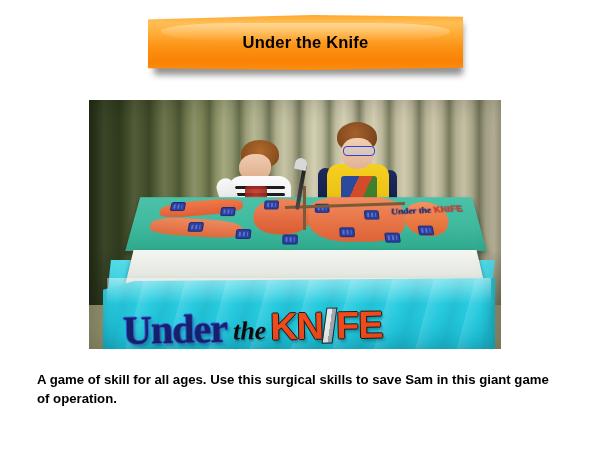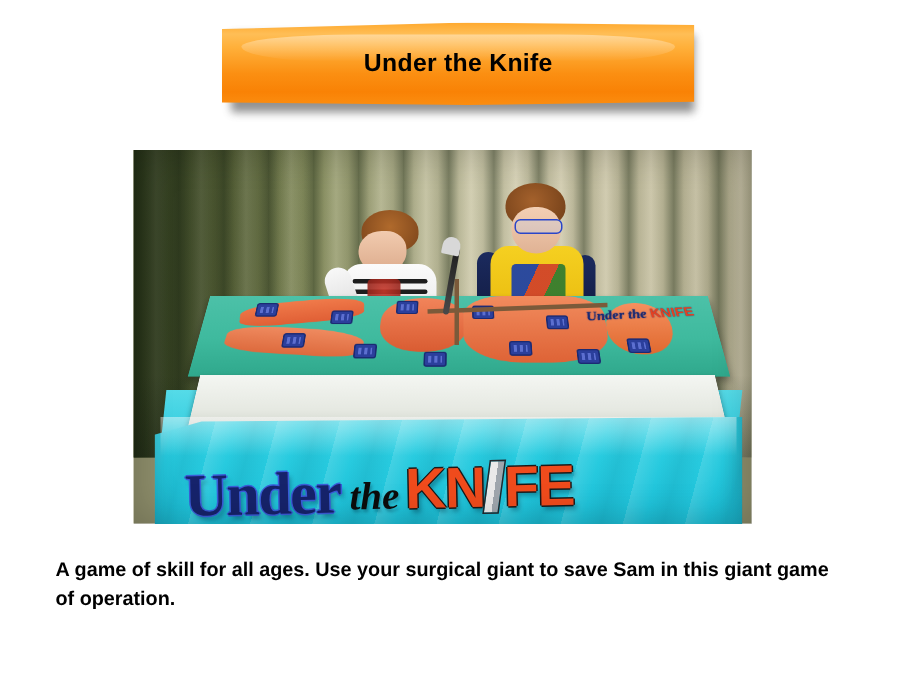--- a/index.html
+++ b/index.html
@@ -483,13 +483,13 @@
 
   <div id="cloth-text">
     <span id="cloth-under">Under</span>
     <span id="cloth-the">the</span>
     <span id="cloth-knife"><span>KN</span><span class="blade"></span><span>FE</span></span>
   </div>
 
   <div class="layer" id="photo-vignette"></div>
 </div>
 
-<div id="caption">A game of skill for all ages. Use your surgical giant to save Sam in this giant game of operation.</div>
+<div id="caption">A game of skill for all ages. Use this surgical skills to save Sam in this giant game of operation.</div>
 
 </body></html>

